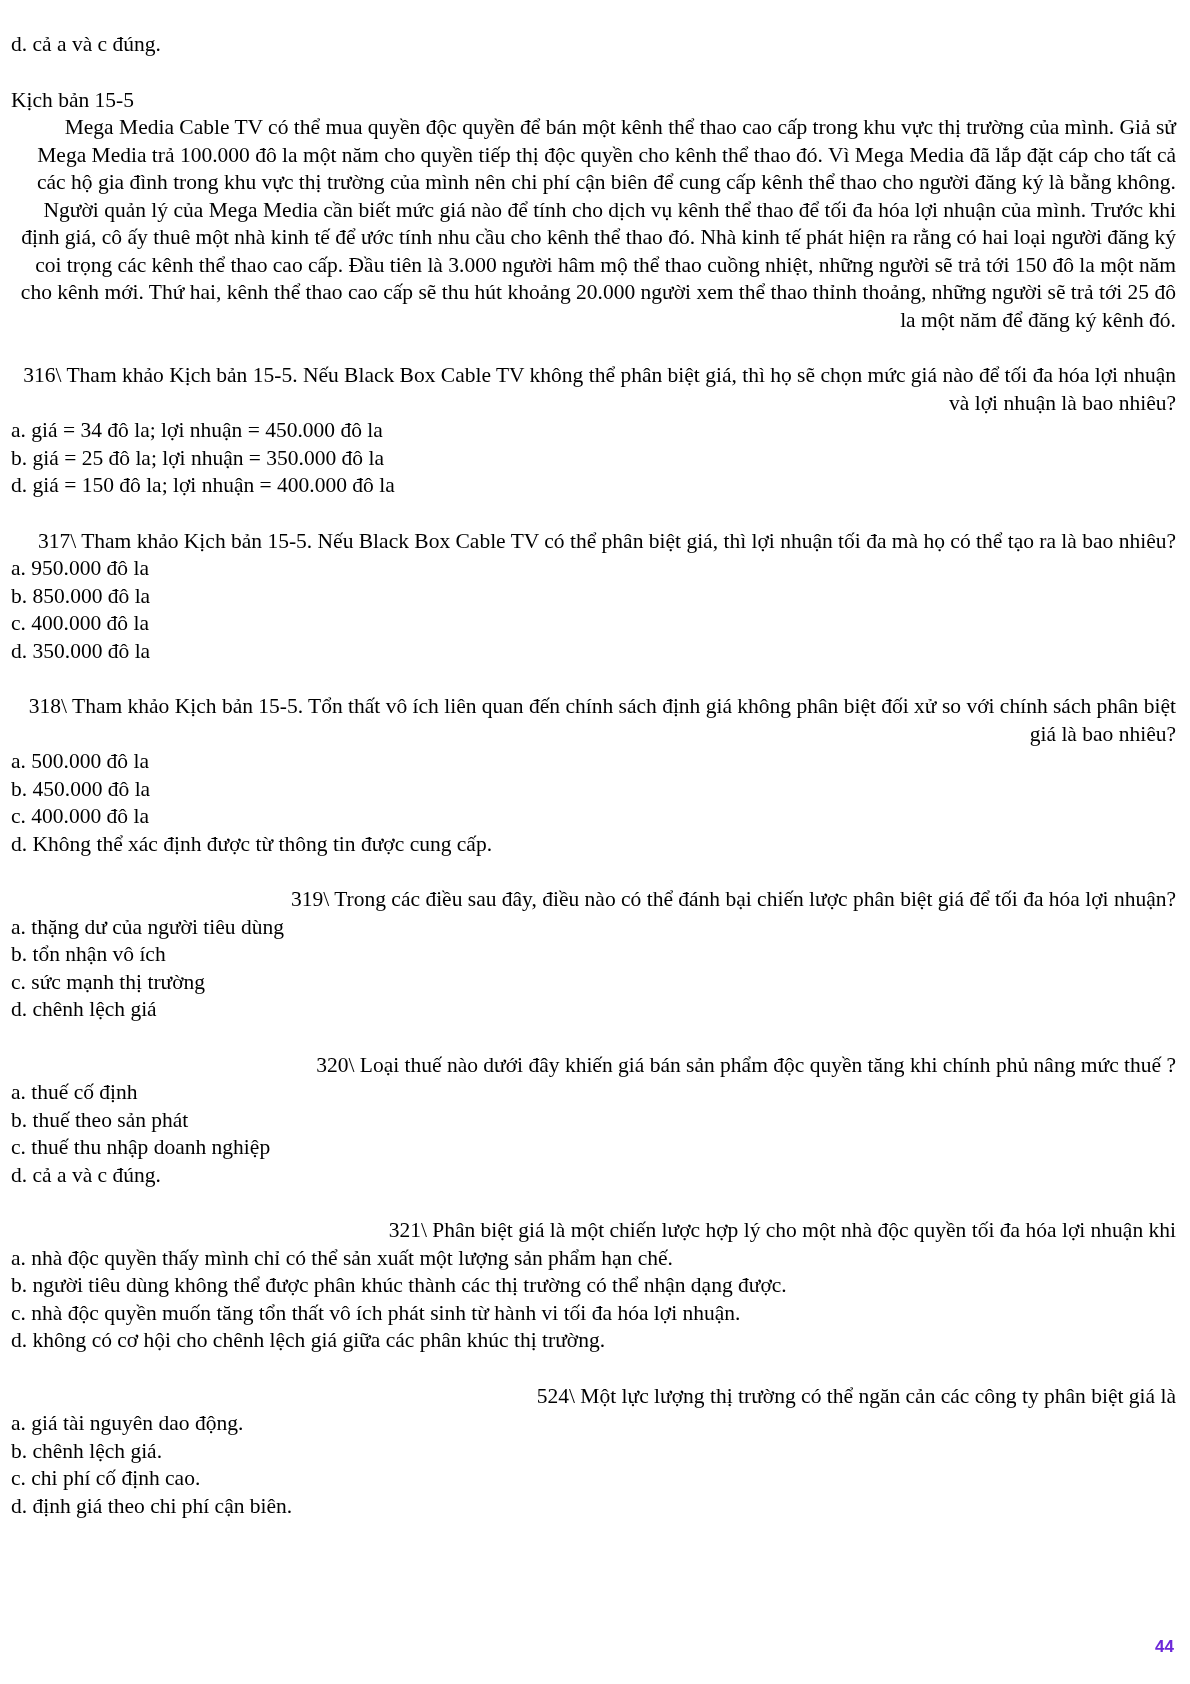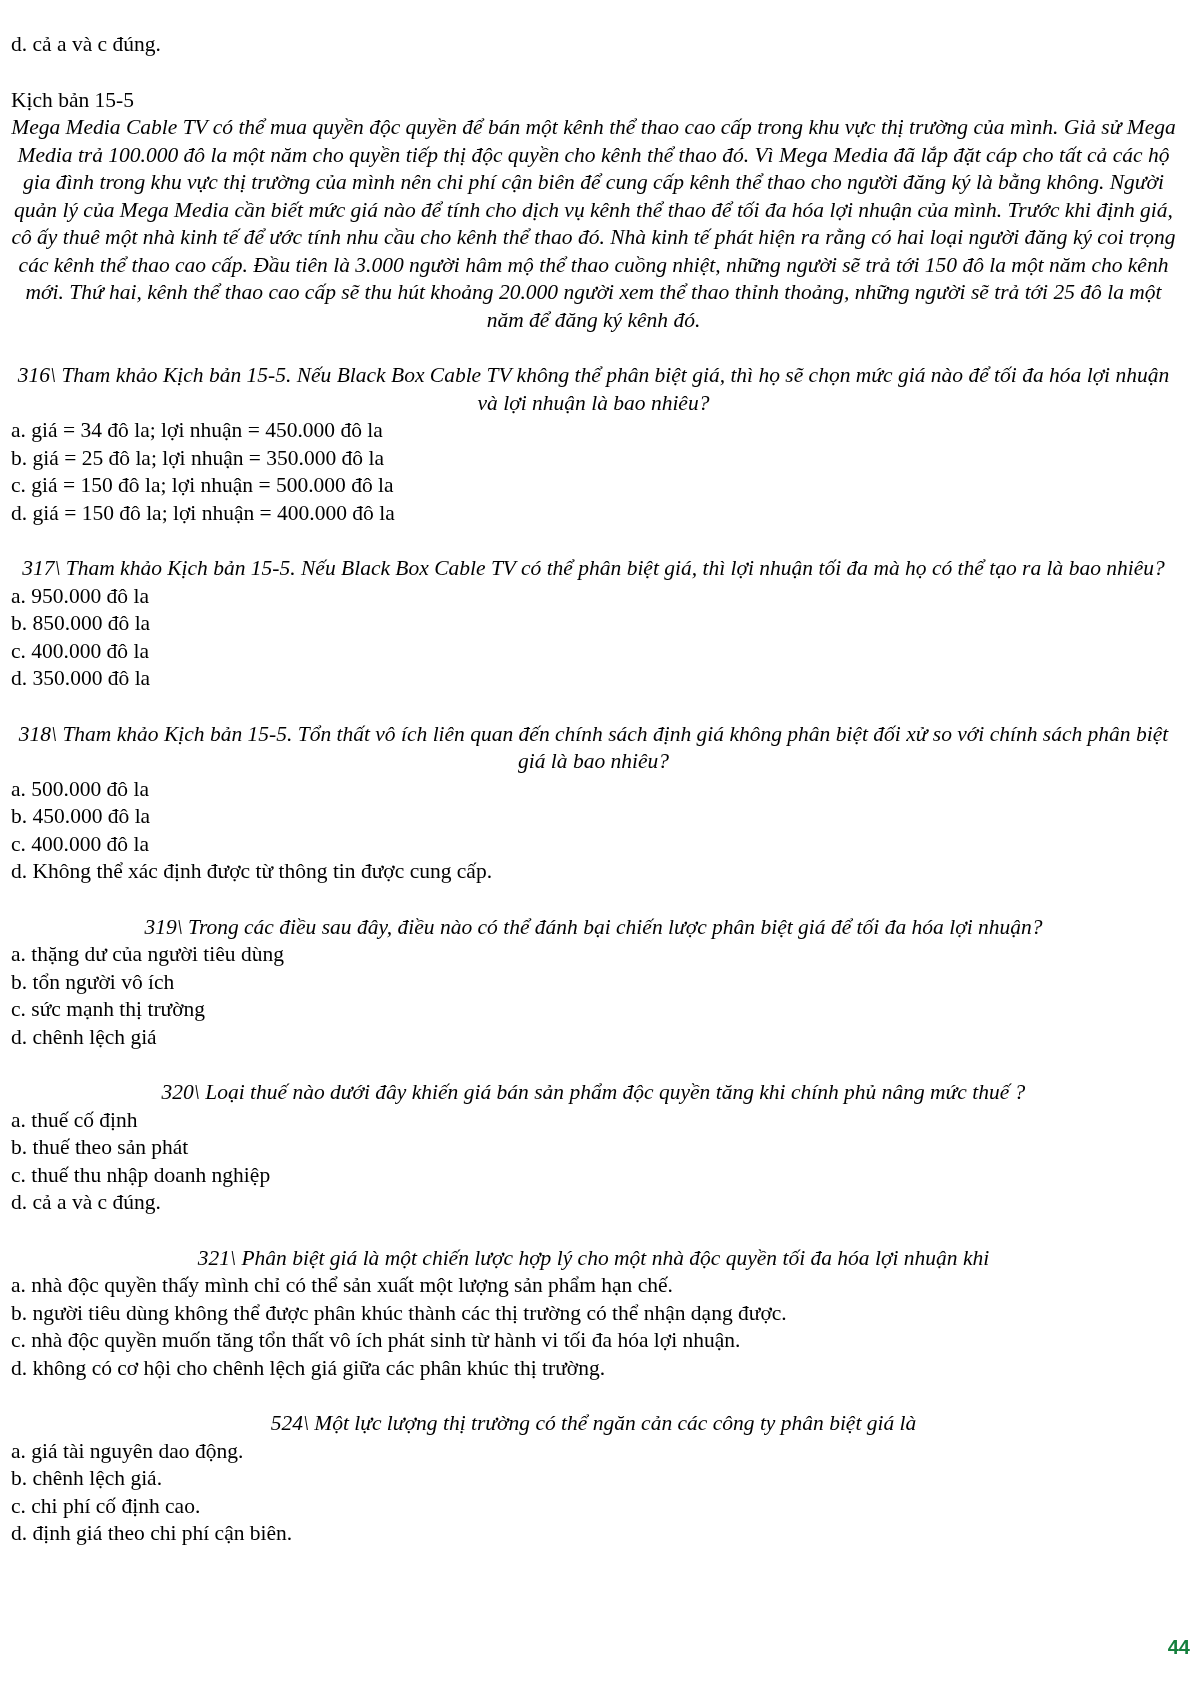--- a/index.html
+++ b/index.html
@@ -26,71 +26,69 @@
     margin: 0;
     padding: 0;
     font-size: 21.5px;
     font-weight: normal;
     line-height: 27.5px;
   }
   .block {
     margin-top: 28px;
   }
   .para {
-    text-align: center;
-    font-style: italic;
+    text-align: right;
   }
   .page-number {
     position: absolute;
     top: 1638px;
-    right: 0;
+    right: 16px;
     font-family: "Liberation Sans", sans-serif;
-    font-size: 20px;
+    font-size: 17px;
     font-weight: bold;
-    color: #15803d;
+    color: #6d28d9;
     line-height: 18px;
   }
 </style>
 </head>
 <body>
 
 <div class="doc">
   <p class="line">d. cả a và c đúng.</p>
 
   <section class="block">
     <h2 class="line">Kịch bản 15-5</h2>
     <p class="para">Mega Media Cable TV có thể mua quyền độc quyền để bán một kênh thể thao cao cấp trong khu vực thị trường của mình. Giả sử Mega Media trả 100.000 đô la một năm cho quyền tiếp thị độc quyền cho kênh thể thao đó. Vì Mega Media đã lắp đặt cáp cho tất cả các hộ gia đình trong khu vực thị trường của mình nên chi phí cận biên để cung cấp kênh thể thao cho người đăng ký là bằng không. Người quản lý của Mega Media cần biết mức giá nào để tính cho dịch vụ kênh thể thao để tối đa hóa lợi nhuận của mình. Trước khi định giá, cô ấy thuê một nhà kinh tế để ước tính nhu cầu cho kênh thể thao đó. Nhà kinh tế phát hiện ra rằng có hai loại người đăng ký coi trọng các kênh thể thao cao cấp. Đầu tiên là 3.000 người hâm mộ thể thao cuồng nhiệt, những người sẽ trả tới 150 đô la một năm cho kênh mới. Thứ hai, kênh thể thao cao cấp sẽ thu hút khoảng 20.000 người xem thể thao thỉnh thoảng, những người sẽ trả tới 25 đô la một năm để đăng ký kênh đó.</p>
   </section>
 
   <div id="questions-container">
       <section class="block question">
         <p class="para">316\ Tham khảo Kịch bản 15-5. Nếu Black Box Cable TV không thể phân biệt giá, thì họ sẽ chọn mức giá nào để tối đa hóa lợi nhuận và lợi nhuận là bao nhiêu?</p>
         <p class="line option">a. giá = 34 đô la; lợi nhuận = 450.000 đô la</p>
         <p class="line option">b. giá = 25 đô la; lợi nhuận = 350.000 đô la</p>
-        <p class="line option">c. giá = 150 đô la; lợi nhuận = 500.000 đô la</p>
         <p class="line option">d. giá = 150 đô la; lợi nhuận = 400.000 đô la</p>
       </section>
       <section class="block question">
         <p class="para">317\ Tham khảo Kịch bản 15-5. Nếu Black Box Cable TV có thể phân biệt giá, thì lợi nhuận tối đa mà họ có thể tạo ra là bao nhiêu?</p>
         <p class="line option">a. 950.000 đô la</p>
         <p class="line option">b. 850.000 đô la</p>
         <p class="line option">c. 400.000 đô la</p>
         <p class="line option">d. 350.000 đô la</p>
       </section>
       <section class="block question">
         <p class="para">318\ Tham khảo Kịch bản 15-5. Tổn thất vô ích liên quan đến chính sách định giá không phân biệt đối xử so với chính sách phân biệt giá là bao nhiêu?</p>
         <p class="line option">a. 500.000 đô la</p>
         <p class="line option">b. 450.000 đô la</p>
         <p class="line option">c. 400.000 đô la</p>
         <p class="line option">d. Không thể xác định được từ thông tin được cung cấp.</p>
       </section>
       <section class="block question">
         <p class="para">319\ Trong các điều sau đây, điều nào có thể đánh bại chiến lược phân biệt giá để tối đa hóa lợi nhuận?</p>
         <p class="line option">a. thặng dư của người tiêu dùng</p>
-        <p class="line option">b. tổn người vô ích</p>
+        <p class="line option">b. tổn nhận vô ích</p>
         <p class="line option">c. sức mạnh thị trường</p>
         <p class="line option">d. chênh lệch giá</p>
       </section>
       <section class="block question">
         <p class="para">320\ Loại thuế nào dưới đây khiến giá bán sản phẩm độc quyền tăng khi chính phủ nâng mức thuế ?</p>
         <p class="line option">a. thuế cố định</p>
         <p class="line option">b. thuế theo sản phát</p>
         <p class="line option">c. thuế thu nhập doanh nghiệp</p>
         <p class="line option">d. cả a và c đúng.</p>
       </section>

